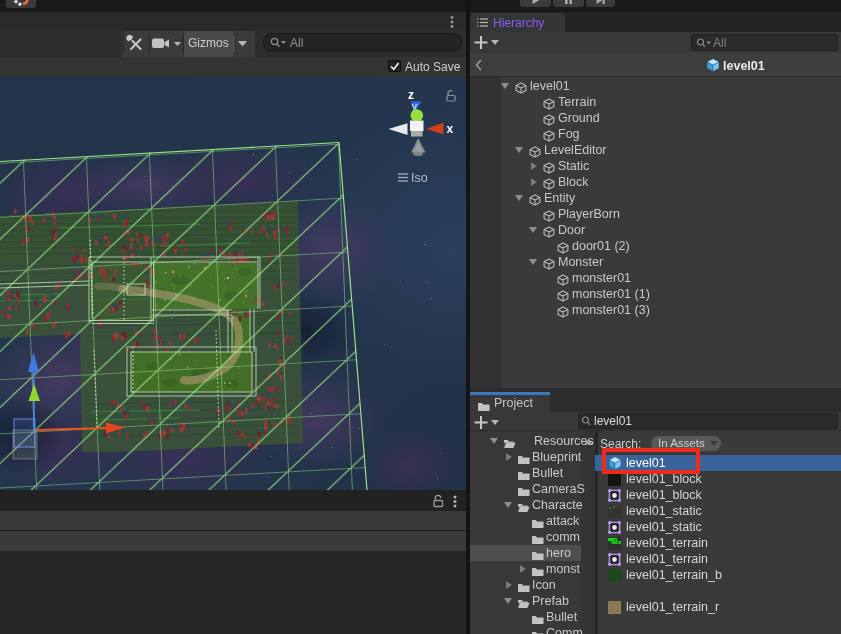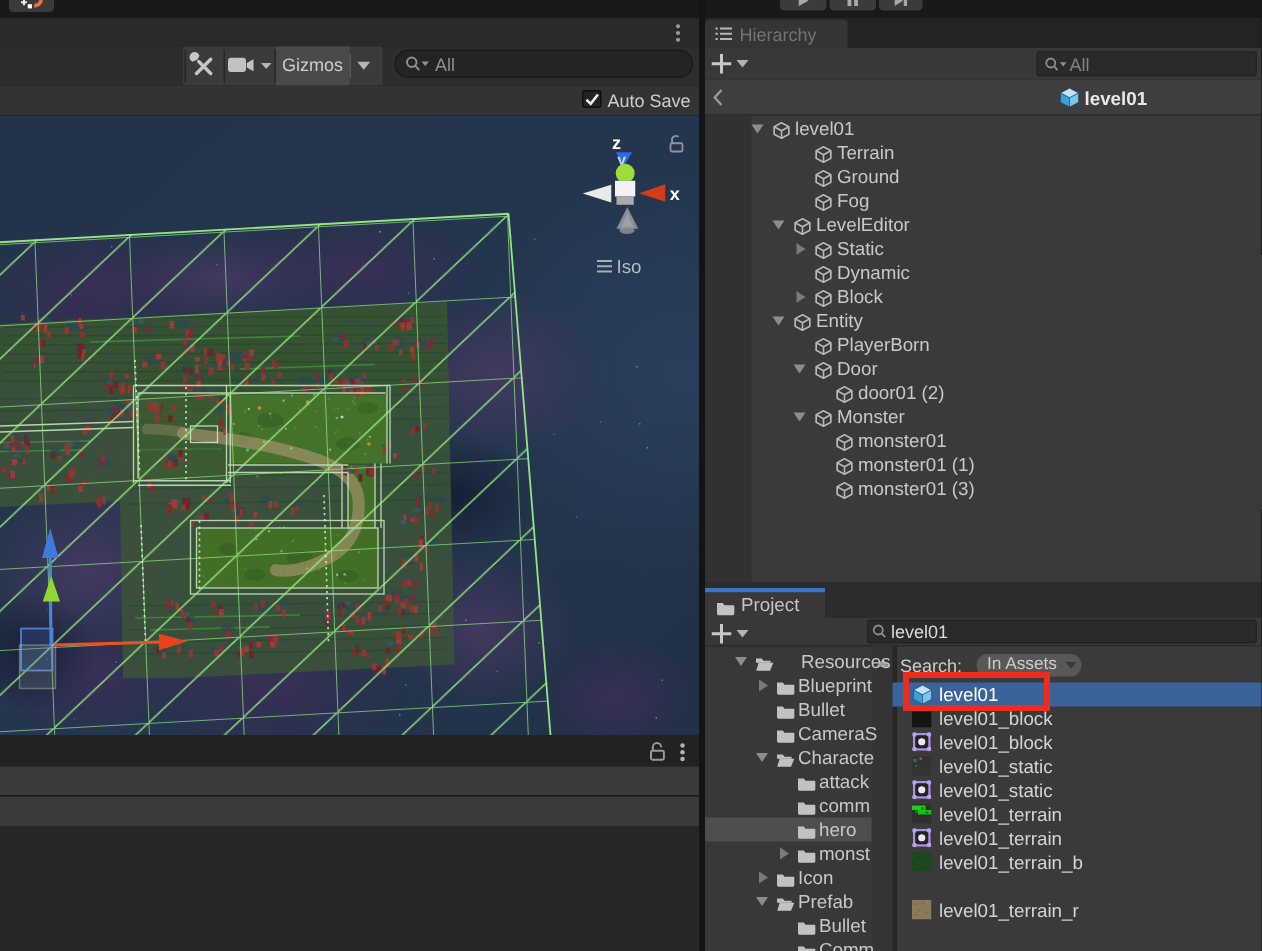--- a/index.html
+++ b/index.html
@@ -1056,21 +1056,21 @@
 <svg class="abs" style="left:476px;top:17px" width="14" height="12">
     <g stroke="#b8b8b8" stroke-width="1.2">
       <line x1="4" y1="2" x2="12" y2="2"></line>
       <line x1="4" y1="5.5" x2="12" y2="5.5"></line>
       <line x1="4" y1="9" x2="12" y2="9"></line>
       <line x1="1" y1="2" x2="2.5" y2="2"></line>
       <line x1="1" y1="5.5" x2="2.5" y2="5.5"></line>
       <line x1="1" y1="9" x2="2.5" y2="9"></line>
     </g>
   </svg>
-<span class="abs" style="left:493px;top:16px;font-size:12px;color:#737373">Hierarchy</span>
+<span class="abs" style="left:493px;top:16px;font-size:12px;color:#8b5cf6">Hierarchy</span>
 
 <div class="abs" style="left:470px;top:32px;width:371px;height:21px;background:#383838"></div>
 <svg class="abs" style="left:474px;top:35px" width="30" height="16">
     <g stroke="#c8c8c8" stroke-width="2">
       <line x1="7" y1="1" x2="7" y2="14"></line>
       <line x1="0.5" y1="7.5" x2="13.5" y2="7.5"></line>
     </g>
     <path d="M17 5 h8 l-4 5 z" fill="#b5b5b5"></path>
   </svg>
 <div class="abs" style="left:691px;top:34px;width:147px;height:17px;background:#2a2a2a;border:1px solid #232323;border-radius:2px"></div>
@@ -1148,29 +1148,20 @@
       <span class="tri tr" style="left:61px"></span>
       <span class="hic" style="left:73px"><svg class="cu" viewBox="0 0 12 12" width="12" height="12">
           <g fill="none" stroke="#b8b8b8" stroke-width="1.1" stroke-linejoin="round">
             <path d="M6 .9 L10.9 3.5 V8.5 L6 11.1 L1.1 8.5 V3.5 Z"></path>
             <path d="M1.1 3.5 L6 6.1 L10.9 3.5 M6 6.1 V11.1"></path>
           </g>
         </svg></span>
       <span class="hlb" style="left:88px">Static</span>
     </div>
     <div class="hrow">
-      <span class="hic" style="left:73px"><svg class="cu" viewBox="0 0 12 12" width="12" height="12">
-          <g fill="none" stroke="#b8b8b8" stroke-width="1.1" stroke-linejoin="round">
-            <path d="M6 .9 L10.9 3.5 V8.5 L6 11.1 L1.1 8.5 V3.5 Z"></path>
-            <path d="M1.1 3.5 L6 6.1 L10.9 3.5 M6 6.1 V11.1"></path>
-          </g>
-        </svg></span>
-      <span class="hlb" style="left:88px">Dynamic</span>
-    </div>
-    <div class="hrow">
       <span class="tri tr" style="left:61px"></span>
       <span class="hic" style="left:73px"><svg class="cu" viewBox="0 0 12 12" width="12" height="12">
           <g fill="none" stroke="#b8b8b8" stroke-width="1.1" stroke-linejoin="round">
             <path d="M6 .9 L10.9 3.5 V8.5 L6 11.1 L1.1 8.5 V3.5 Z"></path>
             <path d="M1.1 3.5 L6 6.1 L10.9 3.5 M6 6.1 V11.1"></path>
           </g>
         </svg></span>
       <span class="hlb" style="left:88px">Block</span>
     </div>
     <div class="hrow">

